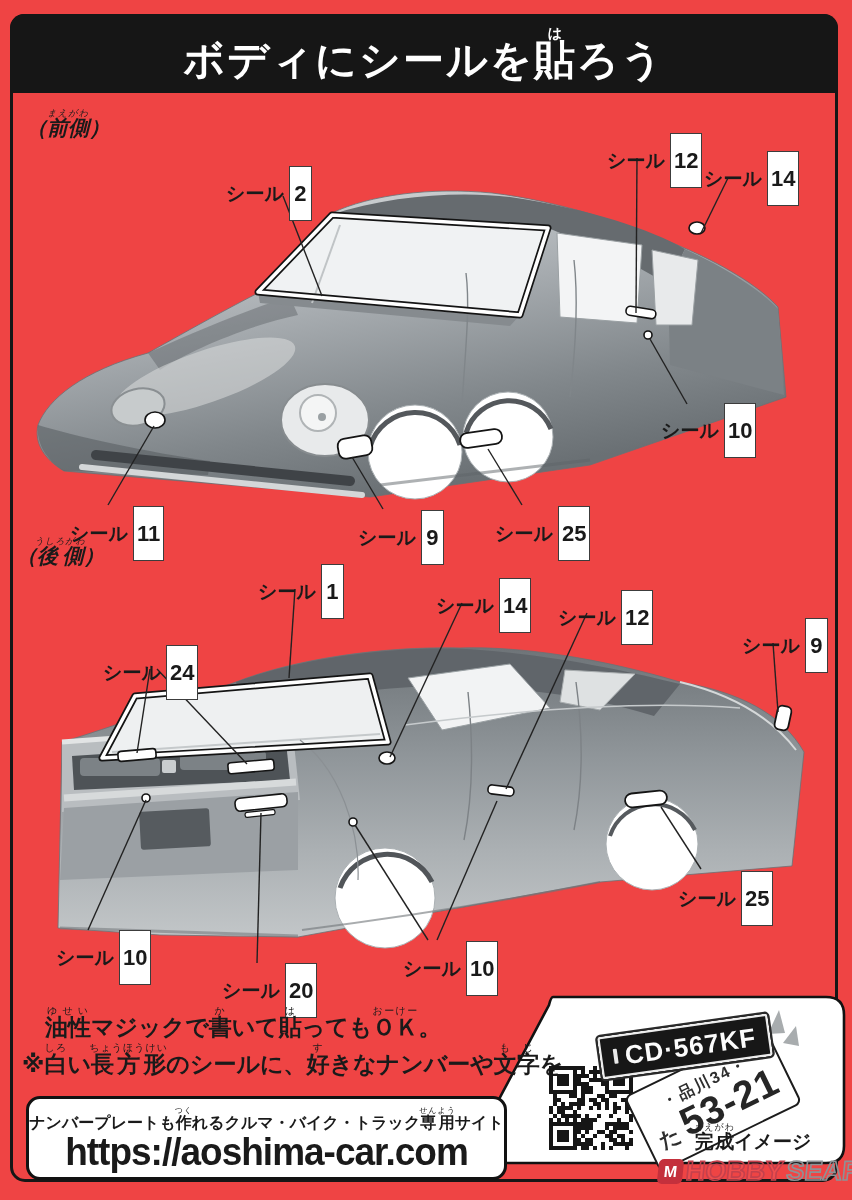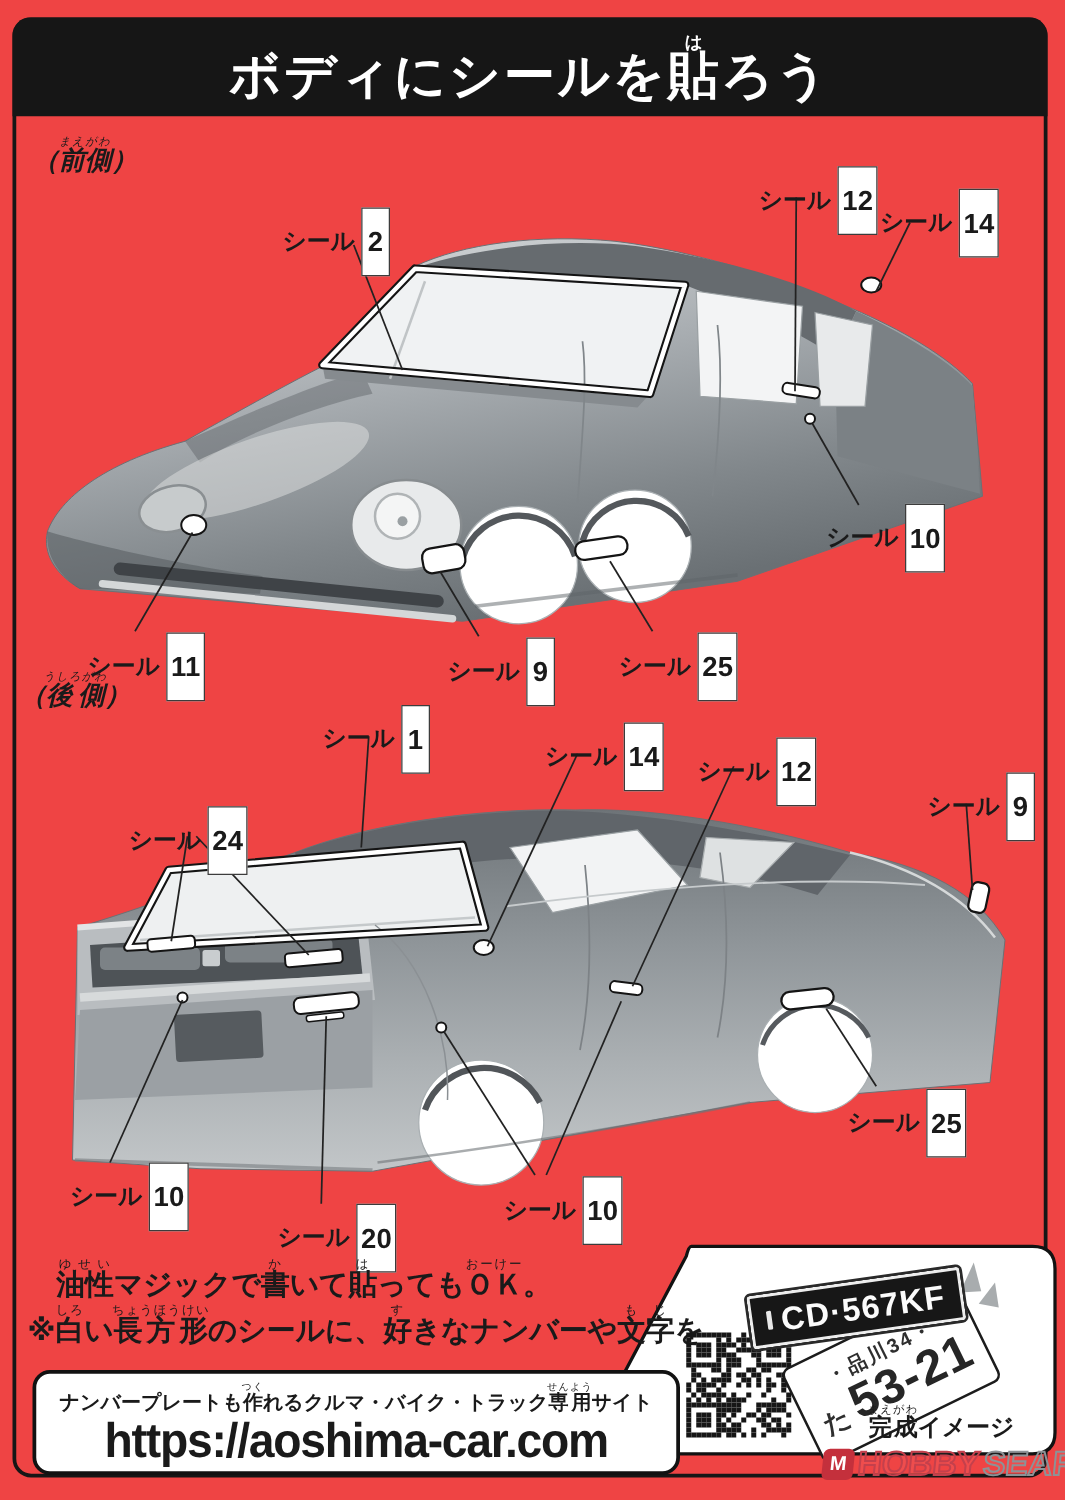--- a/index.html
+++ b/index.html
@@ -17,21 +17,21 @@
   .section-heading{position:absolute;font-size:21px;font-weight:bold;z-index:3;line-height:1.1;font-style:italic;}
   .section-heading rt{font-size:9px;}
   .seal-label{position:absolute;display:flex;align-items:center;gap:5px;font-size:19px;font-weight:bold;
               white-space:nowrap;z-index:3;line-height:1;}
   .seal-num{display:inline-flex;align-items:center;justify-content:center;min-width:15px;height:21px;
             padding:16px 3px;border:1.7px solid #3c3c3c;background:#fff;font-size:22px;font-weight:bold;}
   .note{position:absolute;left:22px;top:1006px;width:505px;z-index:3;}
   .note-line{font-size:23px;font-weight:bold;line-height:1.06;margin-bottom:4px;white-space:nowrap;}
   .note-line rt{font-size:10px;}
   .note-line.indent{padding-left:23px;}
-  .site-box{position:absolute;left:26px;top:1096px;width:518px;height:84px;border:3px solid #121212;
+  .site-box{position:absolute;left:26px;top:1096px;width:481px;height:84px;border:3px solid #121212;
             border-radius:14px;box-sizing:border-box;background:#fff;z-index:3;display:flex;
             flex-direction:column;align-items:center;justify-content:center;}
   .site-line1{font-size:16px;font-weight:bold;white-space:nowrap;line-height:1.05;}
   .site-line1 rt{font-size:8px;}
   .site-url{font-size:37px;font-weight:bold;letter-spacing:-1px;line-height:1;margin-top:2px;
             transform:scaleY(1.05);}
   .qr{position:absolute;left:545px;top:1062px;z-index:3;}
   .plate-jp{position:absolute;left:634px;top:1058px;width:158px;height:84px;background:#fff;
             border:2.5px solid #1c1c1c;border-radius:7px;transform:rotate(-26deg);z-index:4;
             box-sizing:border-box;display:flex;flex-direction:column;align-items:center;justify-content:center;}

